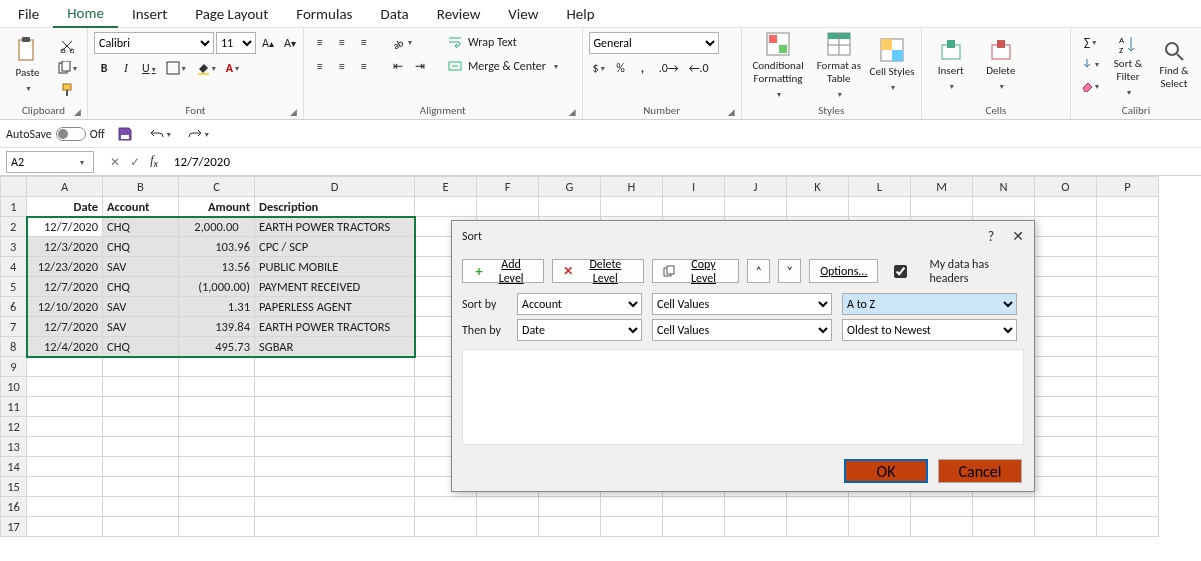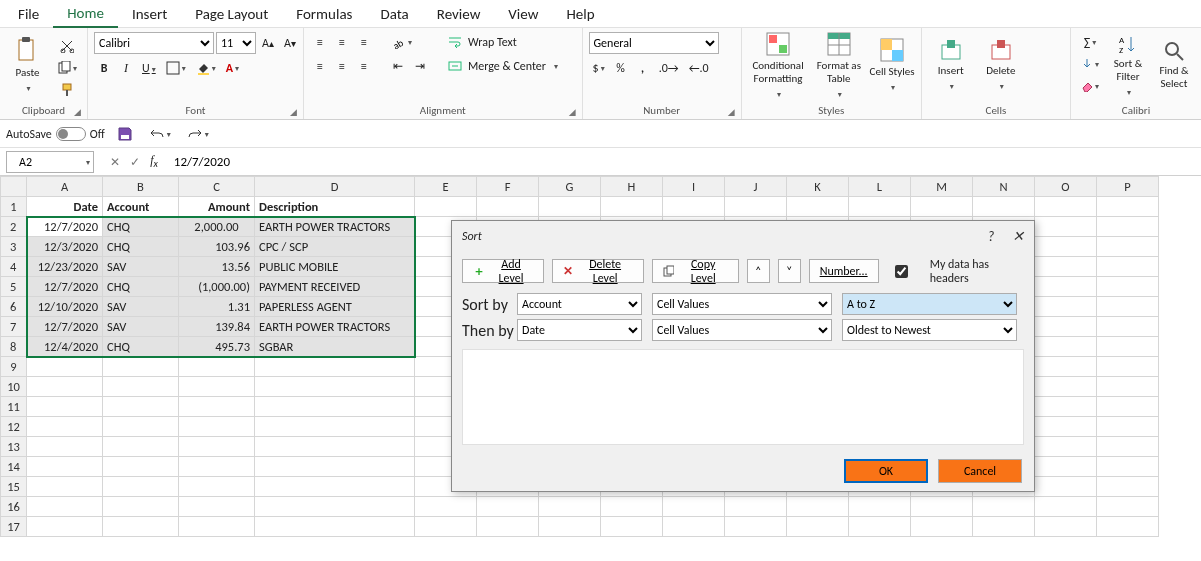--- a/index.html
+++ b/index.html
@@ -28,21 +28,21 @@
 .caret::after { content: "▾"; font-size: 8px; margin-left: 2px; color: #555; }
 
 
 .qat { display: flex; align-items: center; height: 28px; padding: 0 6px; gap: 8px; border-bottom: 1px solid #e1e1e1; font-size: 12px; }
 .qat .switch { display:inline-flex; align-items:center; gap:4px; }
 .qat .pill { width: 30px; height: 14px; border: 1px solid #888; border-radius: 7px; position: relative; }
 .qat .pill::after { content:""; position:absolute; left:1px; top:1px; width:10px; height:10px; border-radius:50%; background:#888; }
 
 
 .fbar { display: flex; align-items: center; height: 28px; border-bottom: 1px solid #d0d0d0; }
-.name-box { width: 88px; height: 22px; margin: 0 6px; border: 1px solid #b0b0b0; display:flex; align-items:center;padding-left:8px; }
+.name-box { width: 88px; height: 22px; margin: 0 6px; border: 1px solid #b0b0b0; display:flex; align-items:center; }
 .name-box input { border:none; width: 68px; font-size:12px; padding-left:4px; outline:none; }
 .name-box .dd { width: 14px; text-align:center; font-size:8px; color:#555; cursor:pointer; }
 .fx-btns { display:flex; gap:10px; padding: 0 10px; color:#777; }
 .fx-btns span { cursor:pointer; }
 .fx-label { font-style: italic; font-family: "Times New Roman", serif; margin-right: 10px; }
 .formula-input { flex:1; border:none; outline:none; font-size:13px; padding-left: 6px; }
 
 
 .grid-wrap { position: relative; }
 table.grid { border-collapse: collapse; table-layout: fixed; }
@@ -51,42 +51,42 @@
 table.grid th.corner { background: #f0f0f0; width: 26px; }
 table.grid th.rowh { text-align: center; width: 26px; }
 .col-A{width:76px}.col-B{width:76px}.col-C{width:76px}.col-D{width:160px}
 .col-E,.col-F,.col-G,.col-H,.col-I,.col-J,.col-K,.col-L,.col-M,.col-N,.col-O,.col-P{width:62px}
 .hdr-row td { font-weight: bold; }
 .sel-area { background: #e3e3e3; }
 .text-r { text-align: right; }
 
 
 .dialog { position: absolute; left: 451px; top: 220px; width: 584px; height: 272px; background: #f0f0f0; border: 1px solid #888; box-shadow: 2px 2px 8px rgba(0,0,0,.25); display:flex; flex-direction:column; }
-.dialog .titlebar { display:flex; align-items:center; justify-content:space-between; height: 30px; padding: 0 10px; font-size: 12px; font-style: italic; }
+.dialog .titlebar { display:flex; align-items:center; justify-content:space-between; height: 30px; padding: 0 10px; font-size: 12px; }
 .dialog .titlebar .right { display:flex; gap: 18px; font-size: 14px; color:#333; }
 .dialog .titlebar .right span { cursor:pointer; }
 .dialog .toolbar { display:flex; align-items:center; gap: 8px; padding: 6px 10px; }
 .dlg-btn { border: 1px solid #adadad; background: #fdfdfd; height: 24px; padding: 0 10px; font-size: 12px; display:inline-flex; align-items:center; gap:4px; cursor:pointer; }
 .dlg-btn .u { text-decoration: underline; }
 .arrow-btn { width: 24px; padding: 0; justify-content:center; }
 .spacer { flex: 1; }
 .chk { display:flex; align-items:center; gap:22px; font-size:12px; }
 .chk input { accent-color: #333; }
 .dialog .cols { display:flex; padding: 4px 10px 0 10px; font-size:12px; }
 .cols .c1{width:55px}.cols .c2{width:135px}.cols .c3{width:190px}.cols .c4{flex:1}
 .sort-row { display:flex; align-items:center; padding: 2px 10px; gap:0; }
-.sort-row .lbl { width:55px; font-size:16px; }
+.sort-row .lbl { width:55px; font-size:12px; }
 .sort-row select { border:1px solid #adadad; height:22px; font-size:12px; background:#fff; }
 .sort-row .s-col { width:125px; margin-right:10px; }
 .sort-row .s-on { width:180px; margin-right:10px; }
 .sort-row .s-ord { width:175px; }
 .sel-hi { background: #cde6f7 !important; }
 .dialog .blank { flex:1; background:#fff; margin: 6px 10px; border:1px solid #e0e0e0; }
 .dialog .footer { display:flex; justify-content:flex-end; gap: 10px; padding: 8px 12px; }
-.dlg-foot-btn { width: 84px; height: 24px; border:1px solid #adadad; background:#f97316; cursor:pointer; font-size:12px; }
+.dlg-foot-btn { width: 84px; height: 24px; border:1px solid #adadad; background:#c2410c; cursor:pointer; font-size:16px; }
 .dlg-foot-btn.primary { border:2px solid #0067c0; }
 
 svg { display:block; }
 </style>
 </head>
 <body>
 
 <div class="menubar" id="menubar">
     <span class="item">File</span>
     <span class="item active">Home</span>
@@ -757,21 +757,21 @@
     <button class="dlg-btn">
         <svg width="12" height="12">
           <rect x="1" y="3" width="7" height="8" fill="#fff" stroke="#555"></rect>
           <rect x="4" y="1" width="7" height="8" fill="#fff" stroke="#555"></rect>
         </svg>
         <span class="u">Copy Level</span>
       </button>
     <button class="dlg-btn arrow-btn">˄</button>
     <button class="dlg-btn arrow-btn">˅</button>
     <button class="dlg-btn">
-        <span class="u">Number...</span>
+        <span class="u">Options...</span>
       </button>
     <div class="spacer"></div>
     <label class="chk">
         <input type="checkbox" checked="" style="">
         <span>My data has headers</span>
       </label>
   </div>
   <div id="sort-levels">
       <div class="sort-row">
         <span class="lbl">Sort by</span>

